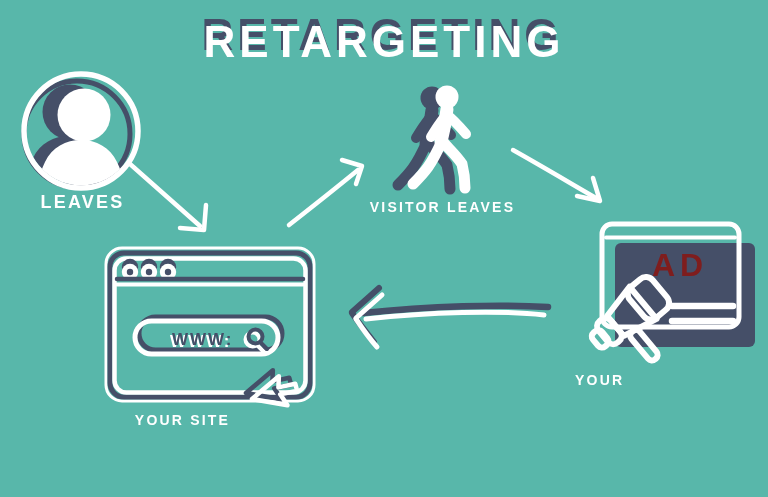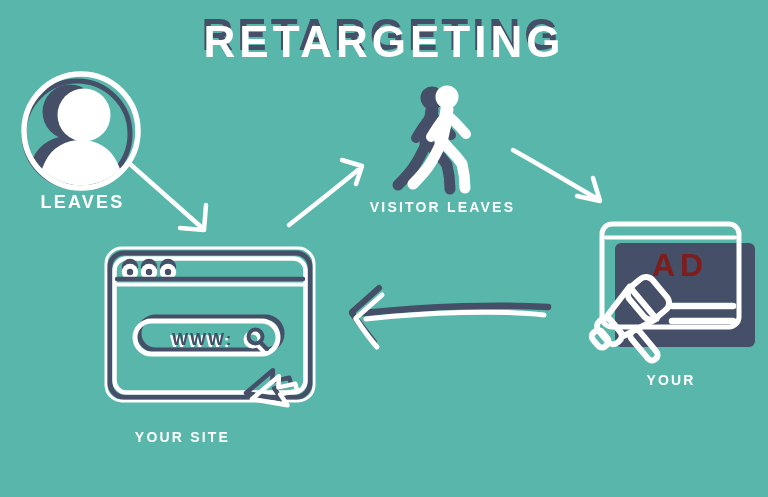--- a/index.html
+++ b/index.html
@@ -45,21 +45,21 @@
     position:absolute;
     left:652px;top:247px;
     color:#7f1d1d;
     font-weight:800;
     font-size:32px;
     letter-spacing:5px;
   }
   .ad-label{
     position:absolute;
     left:575px;top:368px;width:192px;
-    text-align:center;
+    text-align:left;
     line-height:25px;
   }
   .ad-label span{display:block;}
 </style>
 </head>
 <body>
 
 <div id="stage">
 
   <svg width="768" height="497" viewBox="0 0 768 497">
@@ -174,21 +174,21 @@
       </g>
     </g>
   </svg>
 
   <div class="title">RETARGETING</div>
 
   <div class="label" style="left:15px;top:192px;width:135px;font-size:18px;">LEAVES</div>
 
   <div class="label" style="left:340px;top:199px;width:205px;">VISITOR LEAVES</div>
 
-  <div class="label" style="left:110px;top:412px;width:145px;margin-top:17px;">YOUR SITE</div>
+  <div class="label" style="left:110px;top:412px;width:145px;">YOUR SITE</div>
 
 
   <div class="label ad-label">
     <span>YOUR</span>
   </div>
 
   <div class="url-text">WWW:</div>
 
   <div class="ad-badge">AD</div>
 </div>

